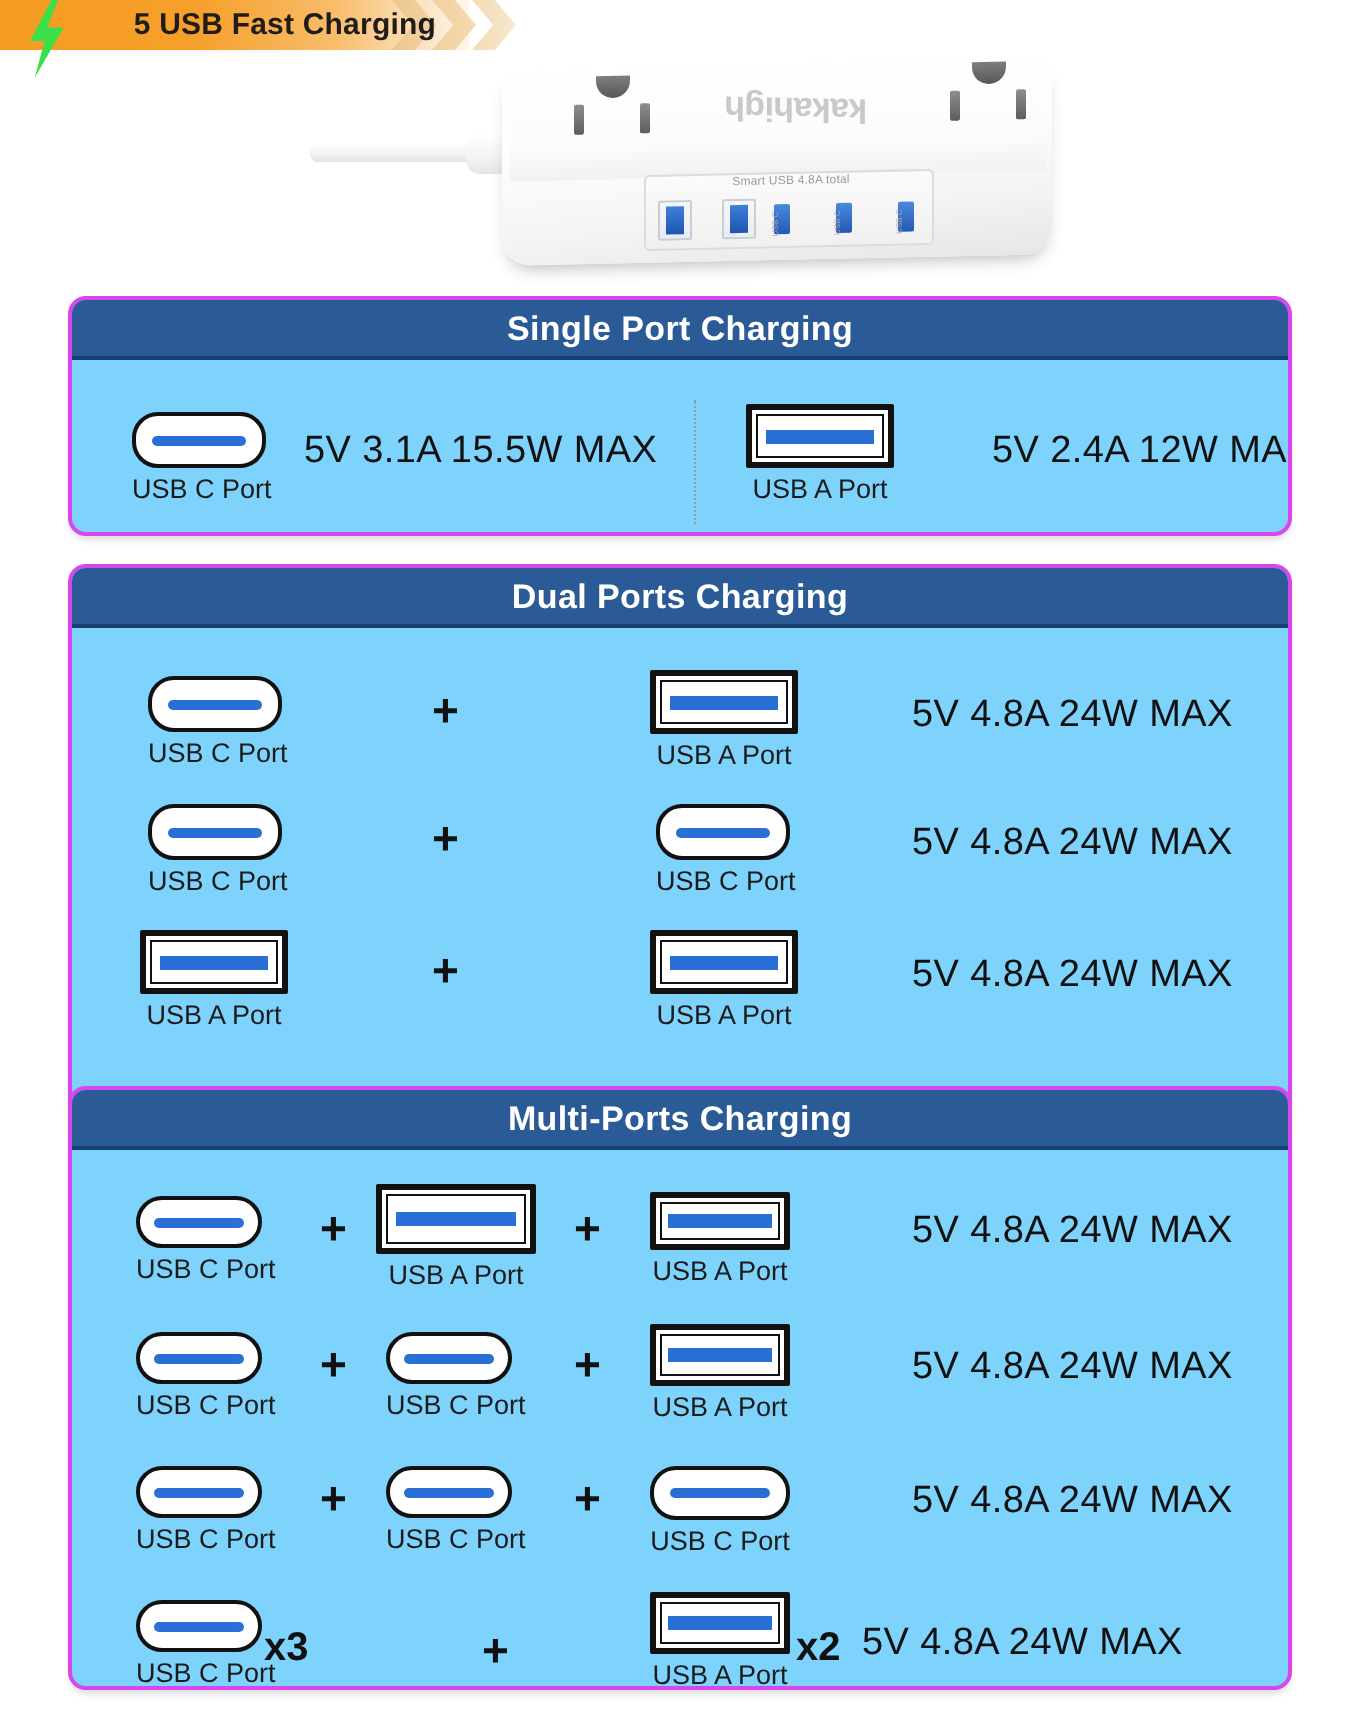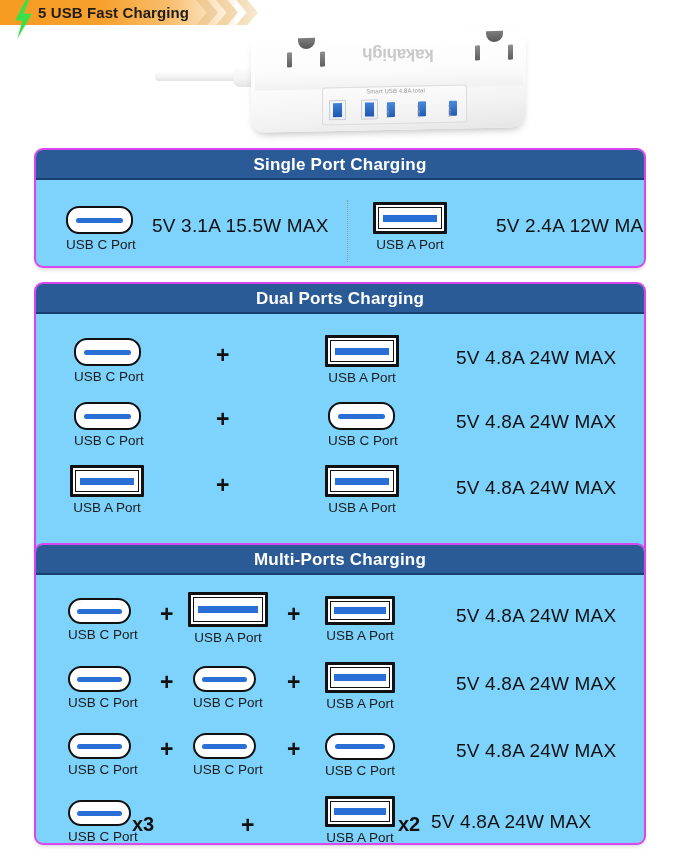--- a/index.html
+++ b/index.html
@@ -23,21 +23,21 @@
     position:absolute; top:0; width:22px; height:25px;
     background: linear-gradient(90deg,#F0C78A 0%,#EFD2A6 100%);
     clip-path: polygon(0 0, 52% 0, 100% 50%, 52% 100%, 0 100%, 48% 50%);
   }
   .chev.c1 { left:196px; }
   .chev.c2 { left:216px; background:linear-gradient(90deg,#F2D09B 0%,#F3DBB4 100%); }
   .chev.c3 { left:236px; background:linear-gradient(90deg,#F4DCB4 0%,#F7E8CF 100%); }
   .banner-title {
     position:absolute; left:38px; top:2px; width:180px; height:21px;
     line-height:21px; font-size:15px; font-weight:bold; color:#201c1a;
-    letter-spacing:.1px; white-space:nowrap;
+    letter-spacing:.1px; white-space:nowrap;text-align:right;
   }
   .bolt {
     position:absolute; left:10px; top:-3px; width:28px; height:42px;
     background:#3BE048;
     clip-path: polygon(62% 0%, 18% 56%, 44% 56%, 26% 100%, 78% 40%, 49% 40%, 72% 0%);
   }
 
   
   .product { position:absolute; left:155px; top:26px; width:380px; height:118px; }
   .cord {

